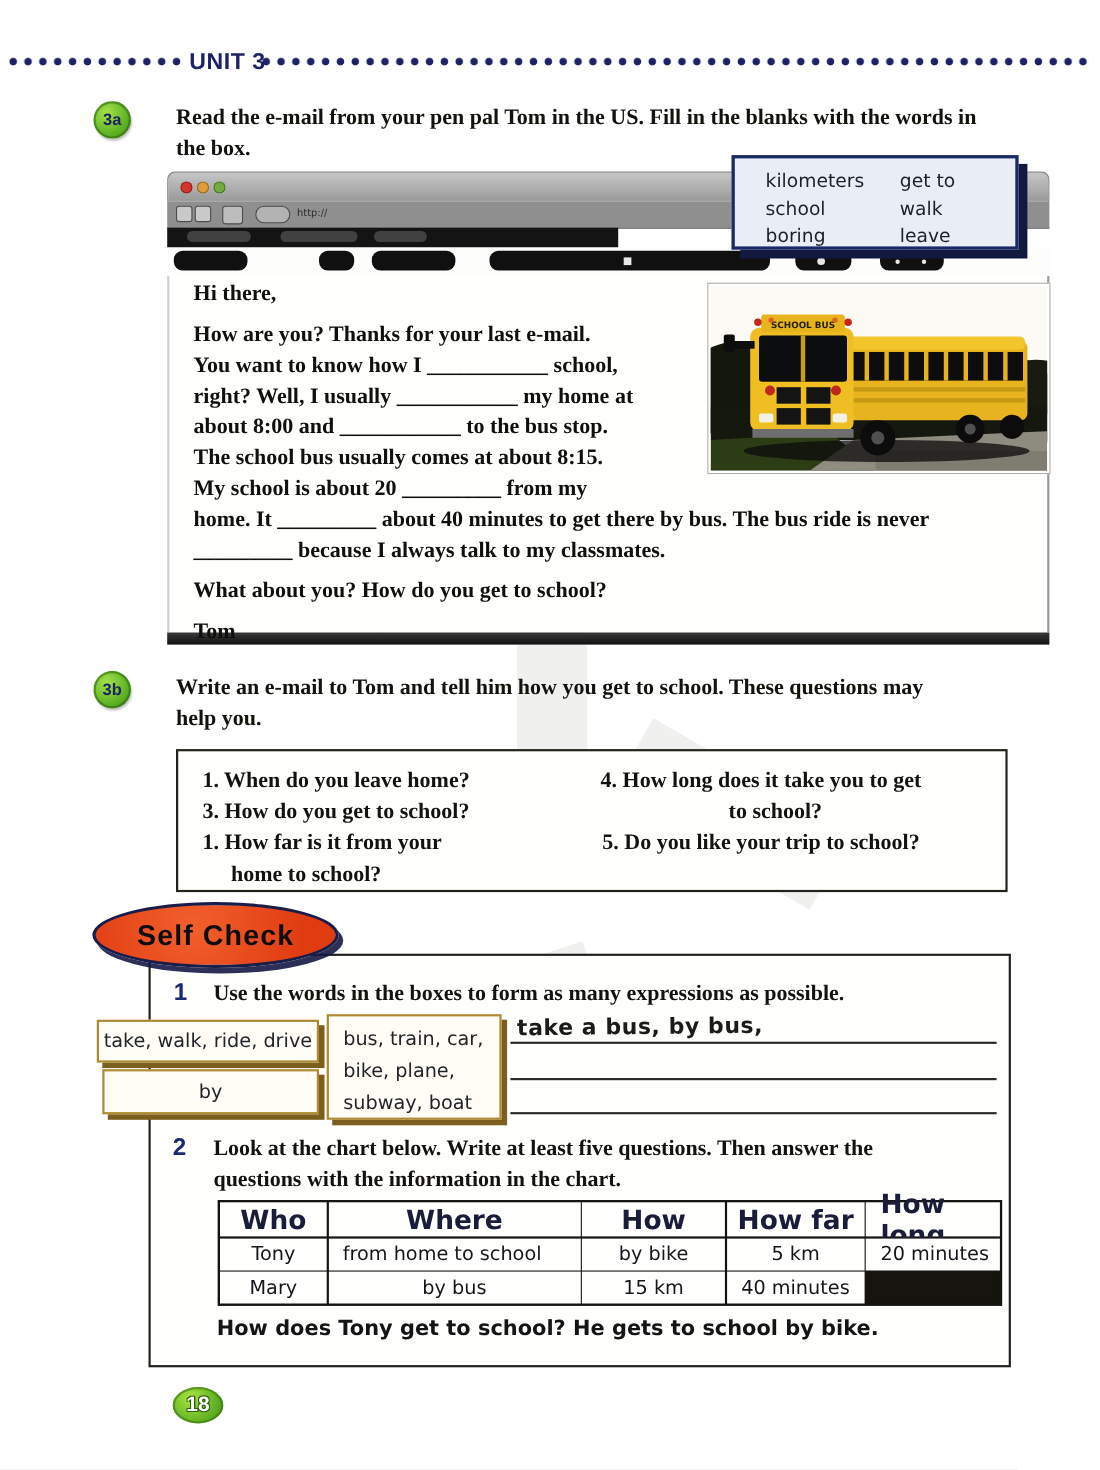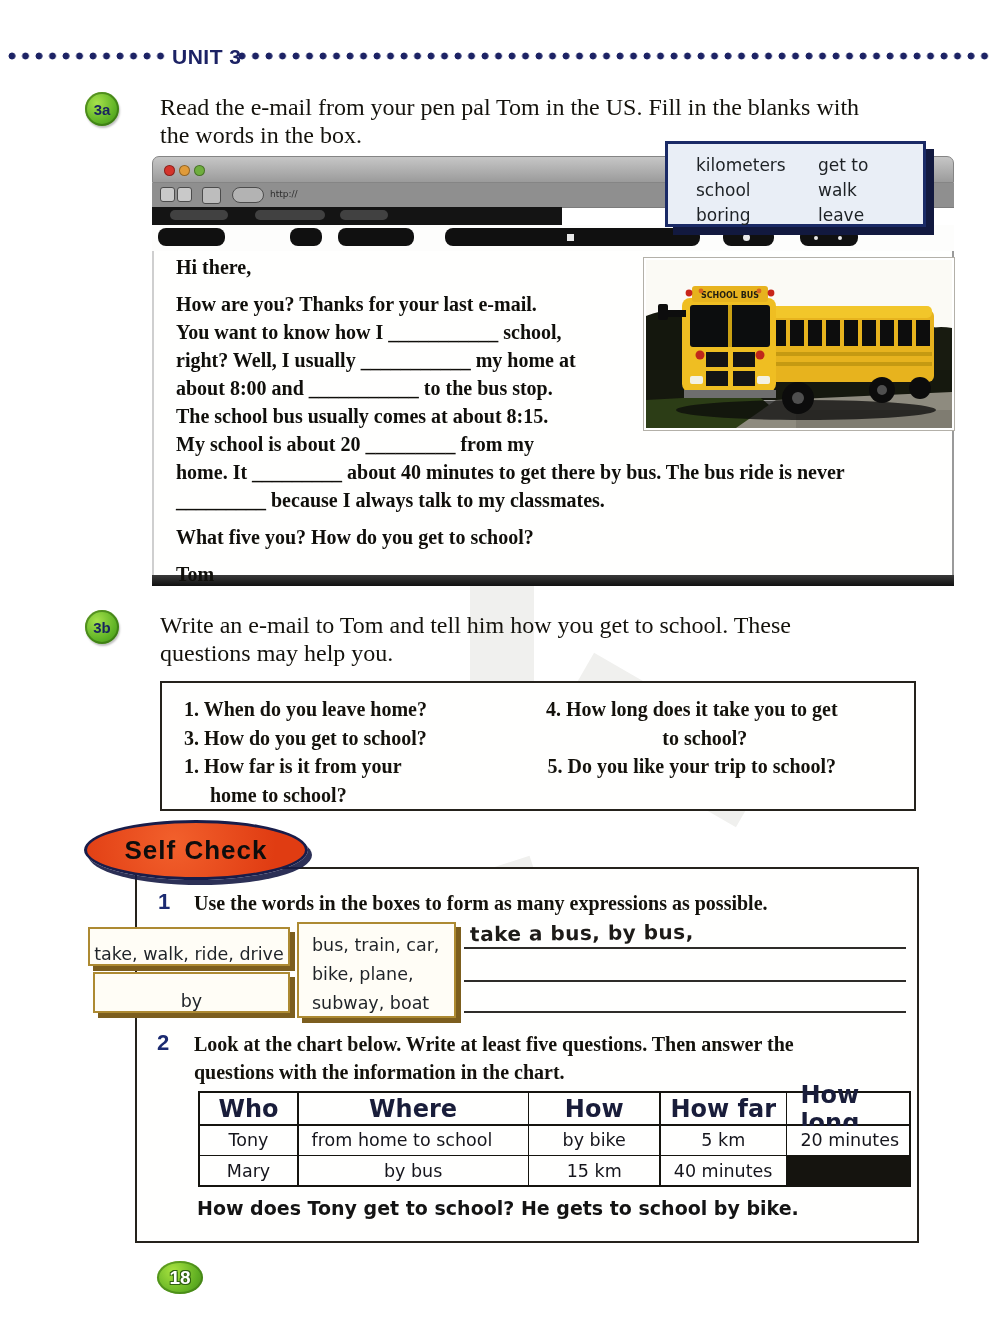--- a/index.html
+++ b/index.html
@@ -16,21 +16,21 @@
   .unit-label{font-family:"Liberation Sans",sans-serif;font-weight:bold;font-size:21px;color:#1c2264;
               letter-spacing:.5px;z-index:2;}
 
   
   .badge{width:34px;height:34px;border-radius:50%;
          background:radial-gradient(circle at 35% 32%,#a6e24b,#5cb024 62%,#3f8312);
          box-shadow:inset 0 0 0 2px rgba(46,98,12,.55), 1px 2px 2px rgba(0,0,0,.25);
          display:flex;align-items:center;justify-content:center;
          font-family:"Liberation Sans",sans-serif;font-weight:bold;font-size:15px;color:#18235e;z-index:3;}
 
-  .instr{font-family:"Liberation Serif",serif;font-weight:normal;font-size:24px;line-height:28px;color:#14120c;z-index:3;}
+  .instr{font-family:"Liberation Serif",serif;font-weight:bold;font-size:20px;line-height:28px;color:#14120c;z-index:3;}
 
   
   .wordbox{background:#e9eef6;border:3px solid #1a2a66;box-shadow:8px 8px 0 #12193f;z-index:6;
            font-family:"DejaVu Sans",sans-serif;font-size:17px;color:#1d2125;}
   .wordbox .col{position:absolute;top:9px;line-height:25px;}
 
   
   .browser{z-index:1;}
   .bw-title{position:absolute;left:0;top:0;right:0;height:27px;border-radius:7px 7px 0 0;
             background:linear-gradient(#c6c6c6,#9b9b9b);border:1px solid #858585;box-sizing:border-box;}
@@ -60,21 +60,21 @@
   .sc-ellipse{border-radius:50%;background:radial-gradient(circle at 40% 35%,#f2602c,#e03c12 75%);
               border:3px solid #191d4a;box-shadow:4px 5px 0 rgba(21,25,68,.9);
               display:flex;align-items:center;justify-content:center;z-index:6;
               font-family:"Liberation Sans",sans-serif;font-weight:bold;font-size:26px;color:#0e0d0d;letter-spacing:1px;}
   .sc-box{border:2px solid #25221c;background:#fffffe;z-index:2;}
   .tasknum{font-family:"Liberation Sans",sans-serif;font-weight:bold;font-size:22px;color:#1b2a70;z-index:4;}
   .task-instr{font-family:"Liberation Serif",serif;font-weight:bold;font-size:20px;line-height:27.5px;color:#14120c;z-index:4;}
 
   .tanbox{background:#fffdf6;border:2px solid #ad8a32;box-shadow:5px 5px 0 #7c5e1e;z-index:5;
           font-family:"DejaVu Sans",sans-serif;font-size:17.5px;color:#1f2328;}
-  .tanbox.center{display:flex;align-items:flex-end;justify-content:center;}
+  .tanbox.center{display:flex;align-items:center;justify-content:center;}
 
   .hand-answer{font-family:"DejaVu Sans",sans-serif;font-weight:bold;font-size:20px;color:#1d1b18;
                transform:rotate(-0.6deg);letter-spacing:.5px;z-index:5;}
   .ansline{border-top:2.3px solid #2e2c29;z-index:4;}
 
   
   .chart{display:grid;grid-template-columns:97px 229px 130px 125px 122px;
          border:2.5px solid #15140f;background:#15140f;grid-gap:1.6px;z-index:4;}
   .chart .cell{background:#fffffe;display:flex;align-items:center;
                font-family:"DejaVu Sans",sans-serif;font-size:17.5px;color:#15151c;}
@@ -235,21 +235,21 @@
   <div class="abs email" style="left:176px;top:253px;">
     <div>Hi there,</div>
     <div class="gap-top">How are you? Thanks for your last e-mail.</div>
     <div>You want to know how I ___________ school,</div>
     <div>right? Well, I usually ___________ my home at</div>
     <div>about 8:00 and ___________ to the bus stop.</div>
     <div>The school bus usually comes at about 8:15.</div>
     <div>My school is about 20 _________ from my</div>
     <div>home. It _________ about 40 minutes to get there by bus. The bus ride is never</div>
     <div>_________ because I always talk to my classmates.</div>
-    <div class="gap-top">What five you? How do you get to school?</div>
+    <div class="gap-top">What about you? How do you get to school?</div>
     <div class="gap-top">Tom</div>
   </div>
 
   <div class="abs badge" style="left:85px;top:610px;">3b</div>
   <div class="abs instr" style="left:160px;top:611px;width:700px;">Write an e-mail to Tom and tell him how you get to school. These questions may help you.</div>
 
   <div class="abs qbox" style="left:160px;top:681px;width:752px;height:126px;">
     <div class="qcol" style="left:22px;top:12px;">
       <div>1. When do you leave home?</div>
       <div>3. How do you get to school?</div>

